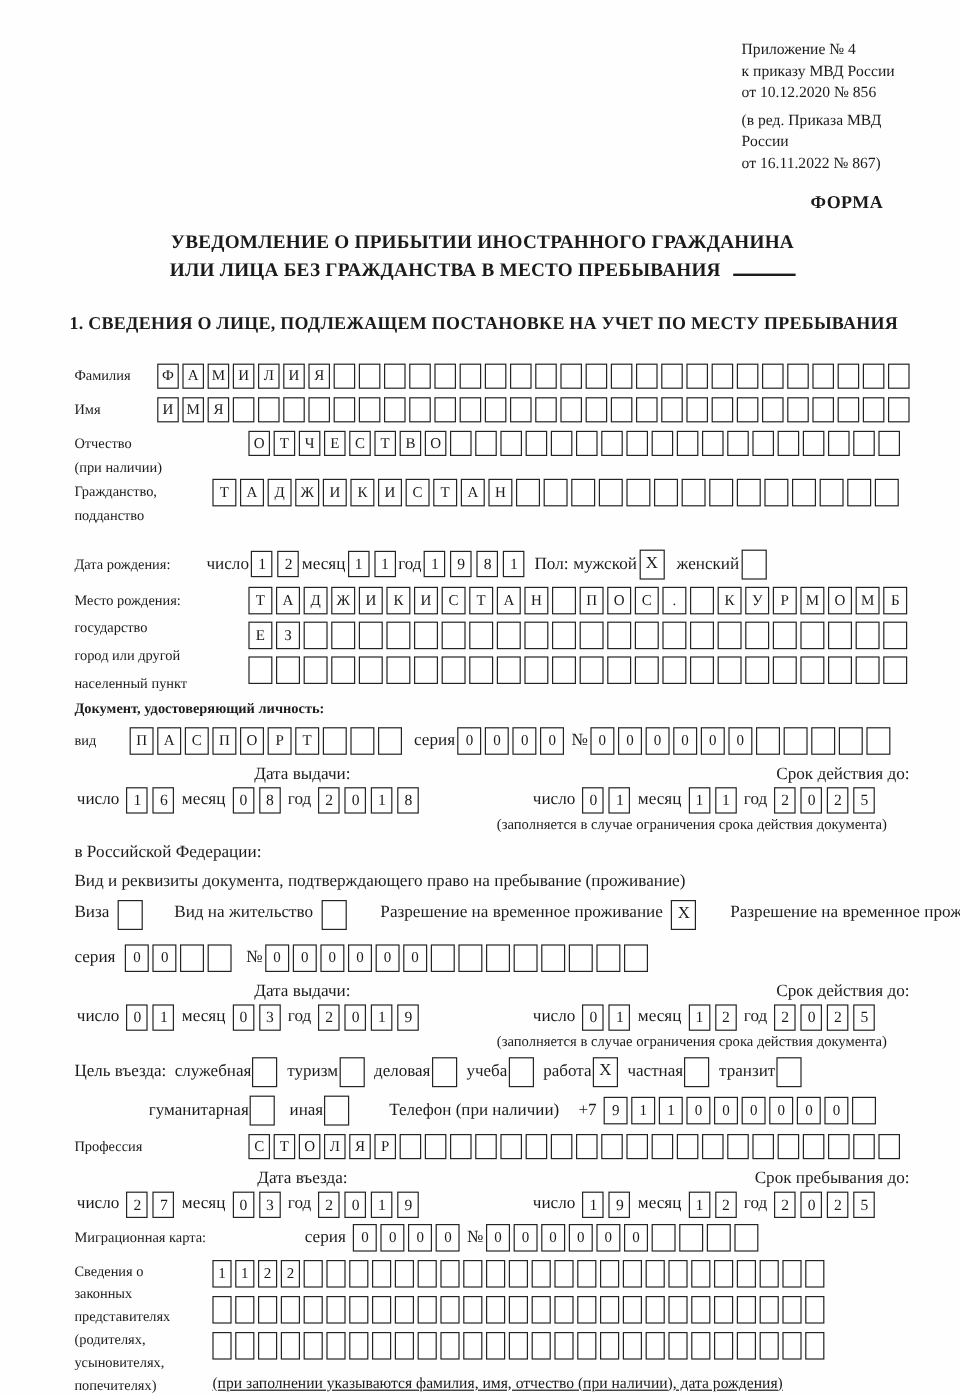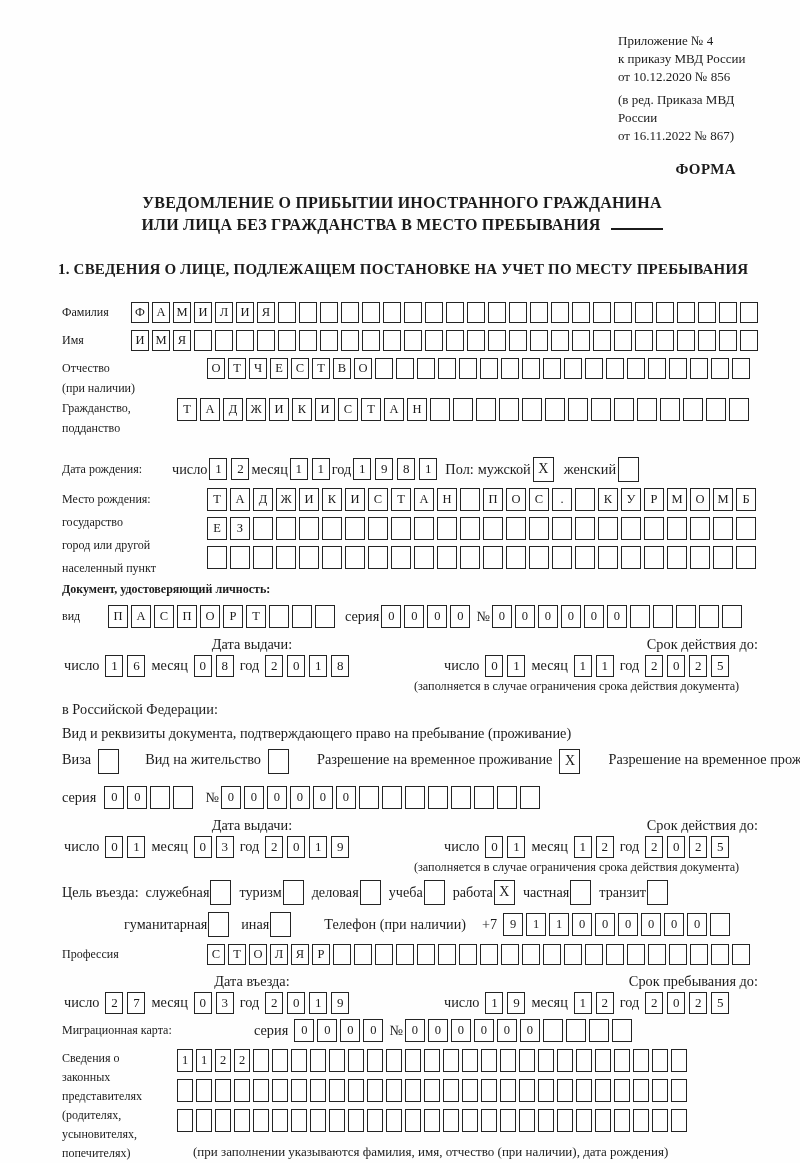--- a/index.html
+++ b/index.html
@@ -47,21 +47,21 @@
   .dlab { font-size:14.3px; flex:none; margin:0 2px; }
   .dates-note { font-size:12.2px; margin:2px 0 0 352px; line-height:15px; }
   
   .intro { font-size:14.3px; line-height:21px; margin-bottom:3px; }
   .visa-row { display:flex; align-items:flex-start; margin:5px 0 12px; font-size:14.3px; line-height:20px; }
   .vopt { display:flex; align-items:flex-start; gap:7px; flex:none; }
   .vcenter { text-align:center; }
   
   .purow { display:flex; align-items:center; font-size:14.2px; margin-bottom:7px; }
   .popt { display:flex; align-items:center; gap:1px; flex:none; }
-  .rep-note { font-size:13px; margin:5px 0 0 16px; line-height:16px; }
+  .rep-note { font-size:13px; margin:5px 0 0 0; line-height:16px;text-decoration:underline; }
 </style>
 </head>
 <body>
 
 <div class="page">
 
   <div class="appendix">
     <div>Приложение № 4</div>
     <div>к приказу МВД России</div>
     <div>от 10.12.2020 № 856</div>

